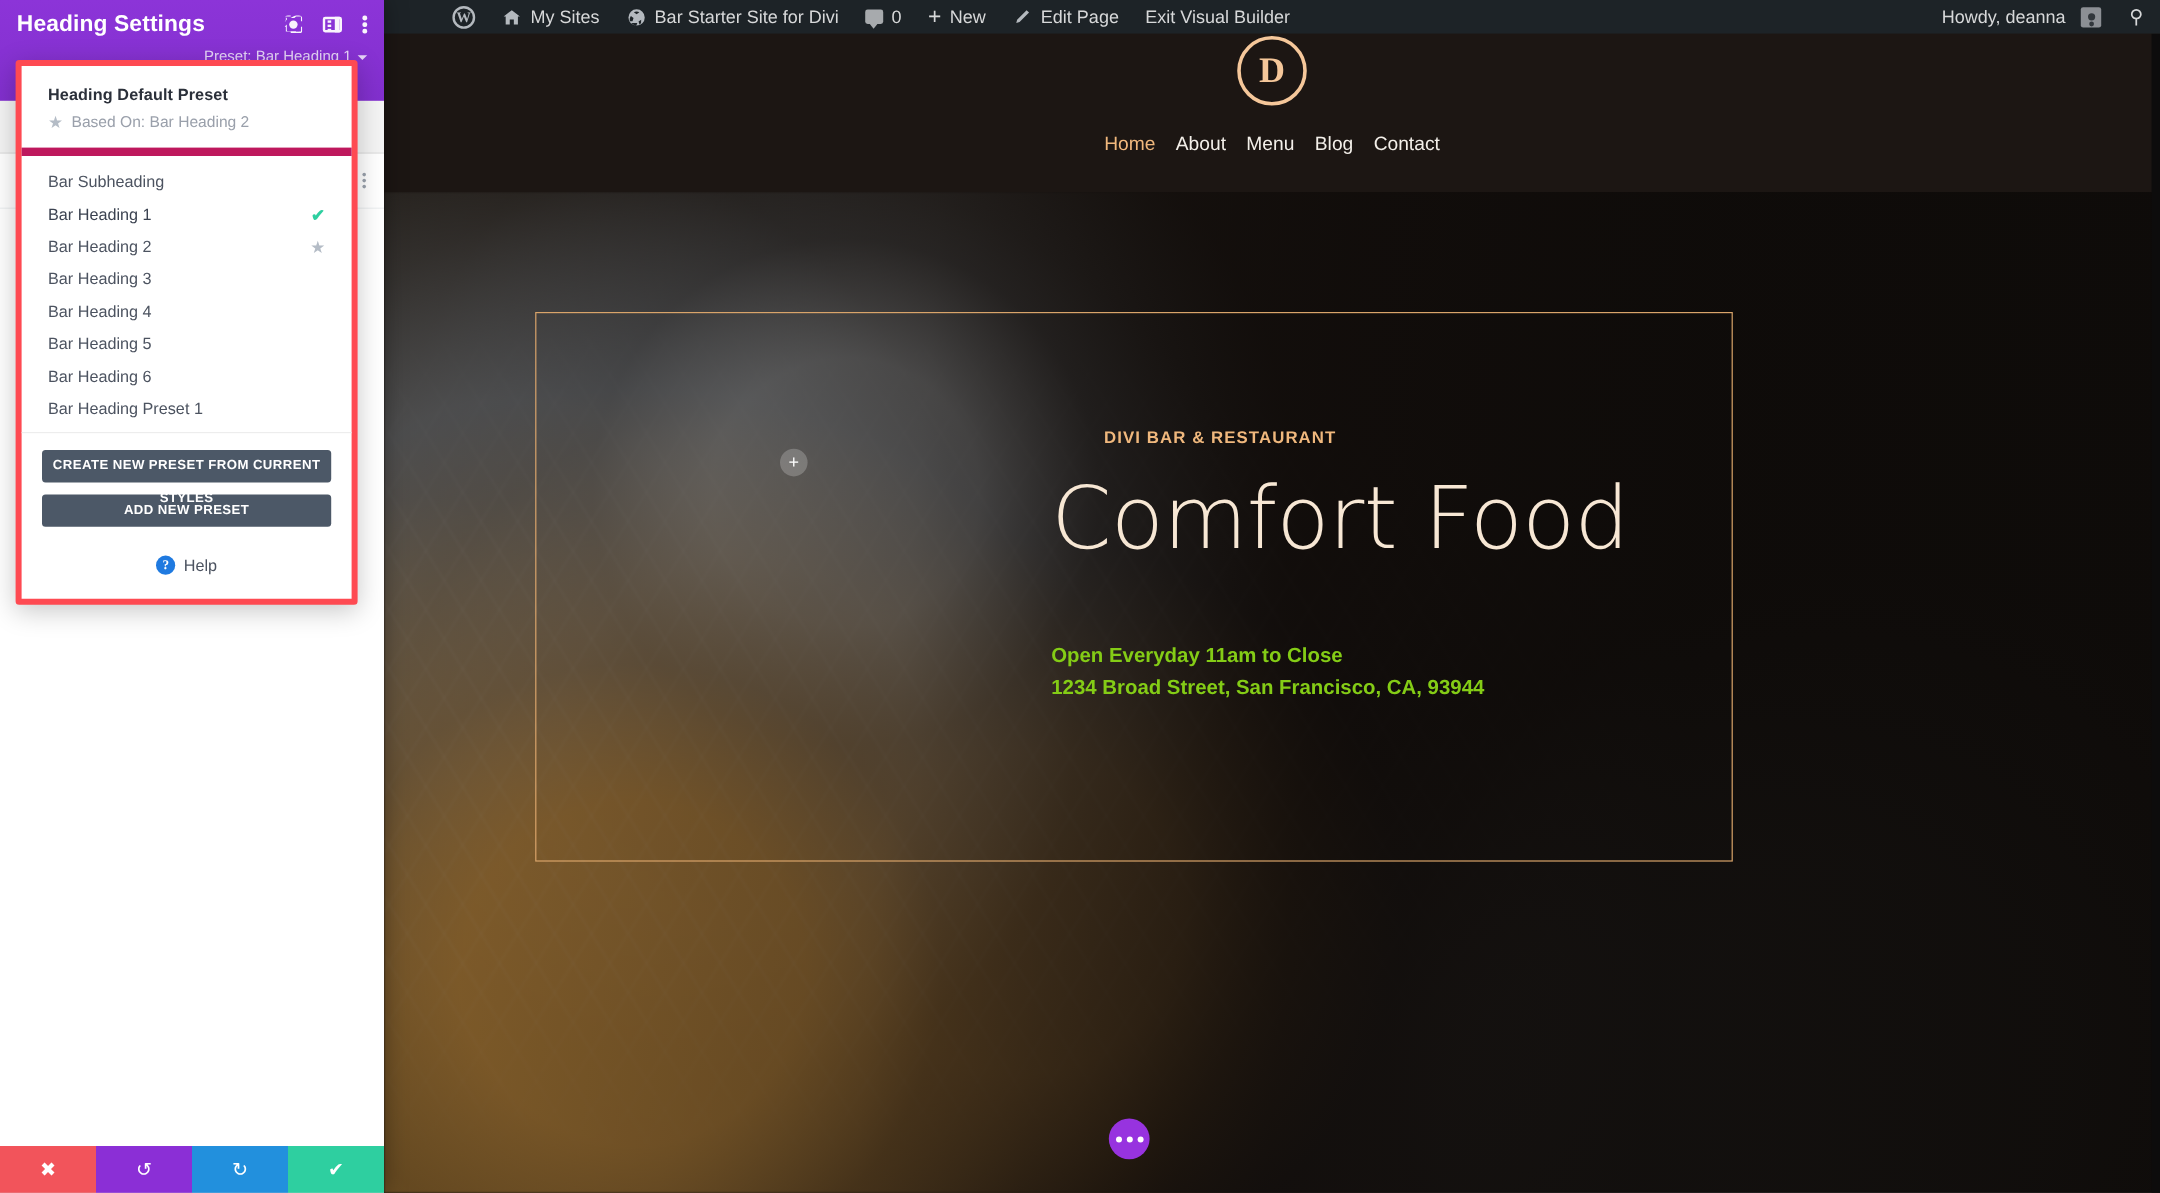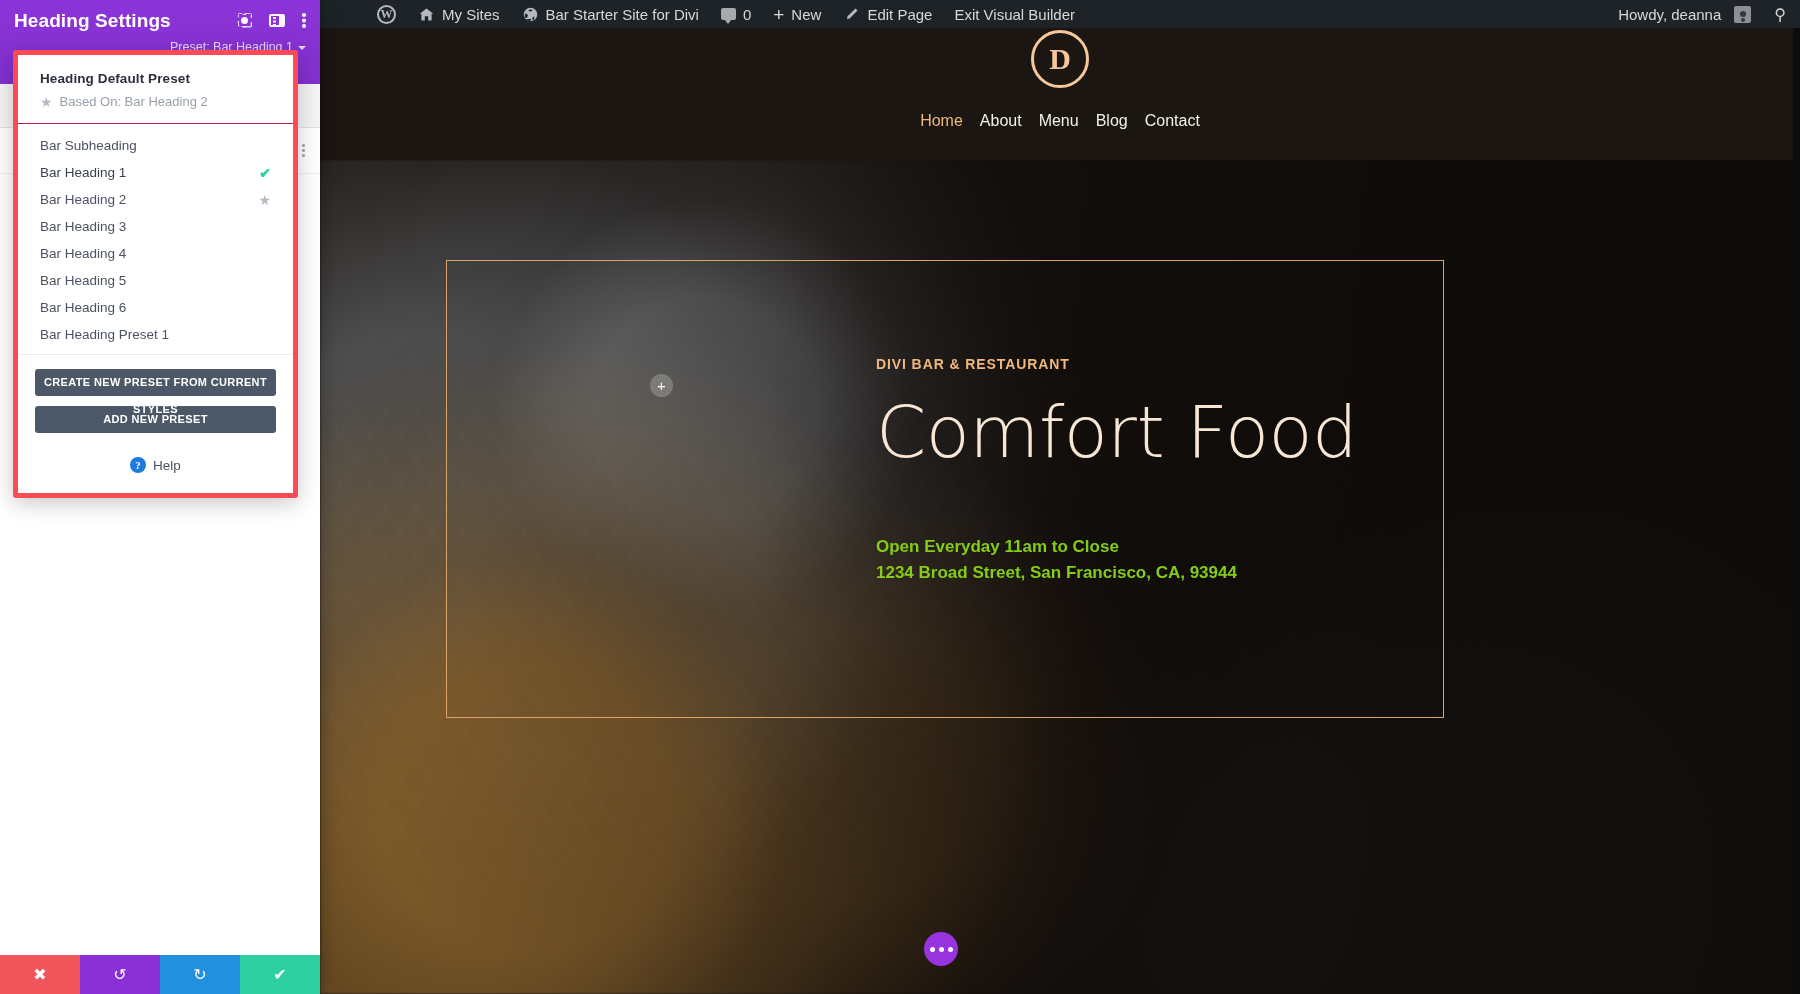--- a/index.html
+++ b/index.html
@@ -149,21 +149,21 @@
     left: 13px; top: 50px;
     width: 285px;
     background: #ffffff;
     border: 5px solid #fe4a52;
     border-radius: 3px;
     z-index: 140;
     box-shadow: 0 5px 22px rgba(0,0,0,.22);
   }
   #preset-default {
     padding: 16px 22px 14px 22px;
-    border-bottom: 1px solid #be185d;
+    border-bottom: 7px solid #be185d;
   }
   #preset-default .pd-title {
     font-size: 13.5px; font-weight: bold; color: #2b303a; letter-spacing: .1px;
   }
   #preset-default .pd-sub {
     font-size: 13px; color: #9aa0ab; margin-top: 8px;
     display: flex; align-items: center; gap: 7px;
   }
   .star-glyph { color: #b4bcc6; font-size: 14px; line-height: 1; }
   #preset-list { padding: 8px 0 6px 0; border-bottom: 1px solid #ededed; text-align: center; }
@@ -286,21 +286,21 @@
     display: flex; align-items: center; justify-content: center;
     color: #fff; font-size: 15px; line-height: 1; font-weight: 300;
     cursor: pointer; z-index: 30;
   }
   #hero-text {
     position: absolute; left: 556px; top: 196px; width: 640px;
     z-index: 25;
   }
   #hero-eyebrow {
     color: #f0b87d; font-size: 14px; font-weight: bold;
-    letter-spacing: .9px; margin-bottom: 22px;
+    letter-spacing: .9px; margin-bottom: 22px; margin-left: 44px;
   }
   #hero-title {
     color: #f7e7d4; font-size: 72px; font-weight: 300;
     line-height: 1.08; letter-spacing: -0.5px;
     font-family: "DejaVu Sans", sans-serif;
   }
   #hero-meta { margin-top: 62px; color: #84cc16; font-size: 17px; font-weight: bold; line-height: 1.55; }
 
   #page-fab {
     position: absolute; left: 604px; bottom: 28px;

